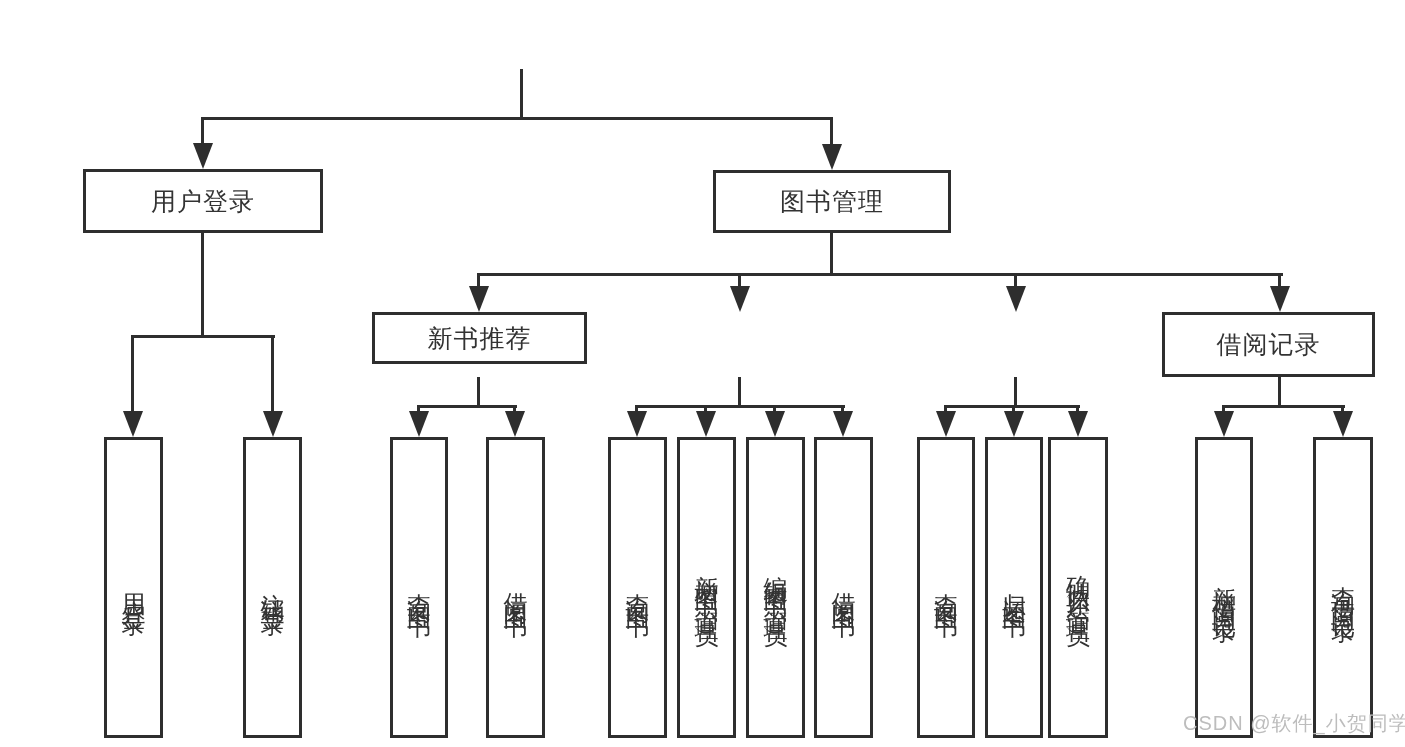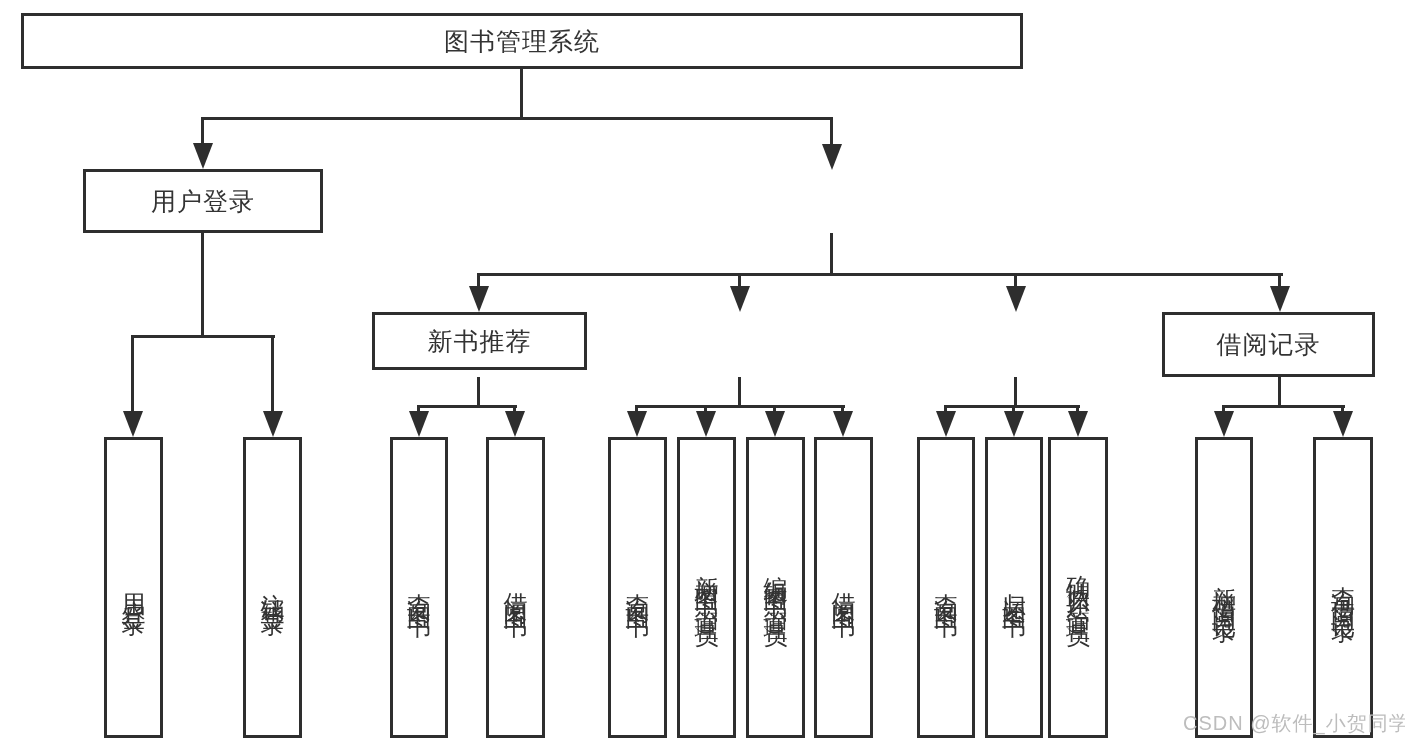--- a/index.html
+++ b/index.html
@@ -22,30 +22,30 @@
       border-left:10px solid transparent;border-right:10px solid transparent;
       border-top:26px solid #2e2e2e;}
   .wm{position:absolute;left:1183px;top:710px;font-size:20px;letter-spacing:1px;
       color:#bdbdbd;z-index:5;white-space:nowrap;}
 </style>
 </head>
 <body>
 
 <div class="canvas">
 
-  <div class="node" style="left:21px;top:13px;width:1002px;height:56px">
-    <span>图书管理系统</span>
-  </div>
 
   <div class="node" style="left:83px;top:169px;width:240px;height:64px">
     <span>用户登录</span>
   </div>
 
+  <div class="node" style="left:713px;top:170px;width:238px;height:63px">
+    <span>图书管理</span>
+  </div>
 
-  <div class="node" style="left:372px;top:312px;width:215px;height:58px">
+  <div class="node" style="left:372px;top:312px;width:215px;height:52px">
     <span>新书推荐</span>
   </div>
 
 
 
   <div class="node" style="left:1162px;top:312px;width:213px;height:65px">
     <span>借阅记录</span>
   </div>
 
   <div class="node vnode" style="left:104px;top:437px;width:59px;height:301px">

